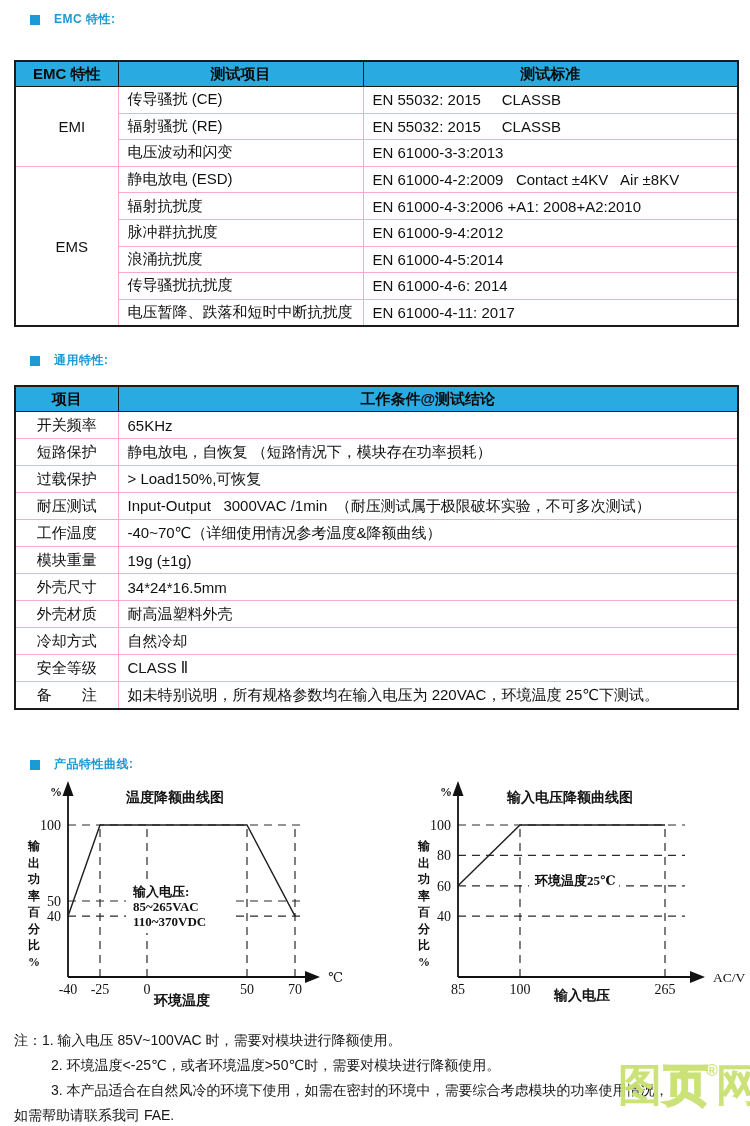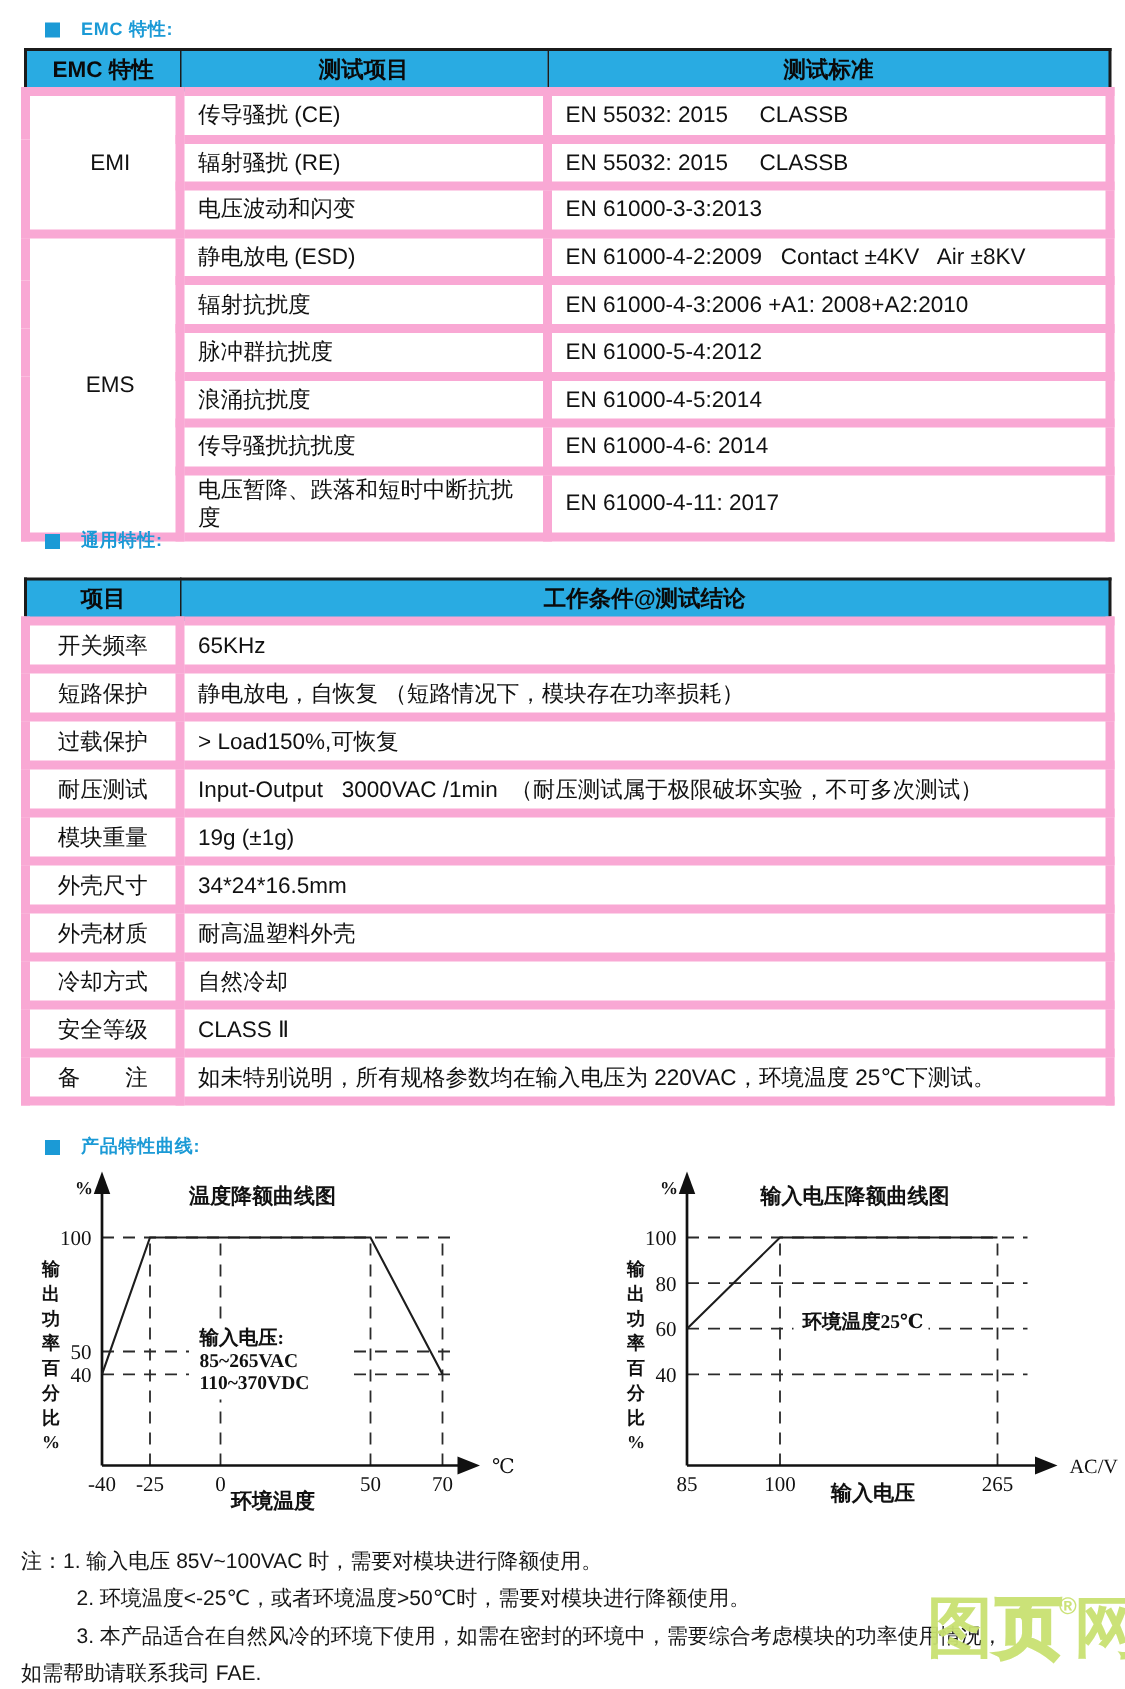--- a/index.html
+++ b/index.html
@@ -9,21 +9,21 @@
   
   .sec{position:absolute;left:30px;display:flex;align-items:center;gap:14px;}
   .bullet{width:10px;height:10px;background:#1b9ad6;display:inline-block;}
   .sec-text{color:#1b9ad6;font-size:12px;font-weight:bold;letter-spacing:0.5px;}
 
   
   table.tbl{position:absolute;left:14px;width:723px;border-collapse:collapse;table-layout:fixed;
             border:2px solid #1b1b1b;font-size:15px;}
   .tbl th{background:#29ABE2;color:#0a0a0a;font-weight:bold;border:1px solid #1b1b1b;
           height:24px;padding:0 6px;text-align:center;}
-  .tbl td{border:6px solid #f9a8d4;height:25.6px;padding:0 9px;white-space:pre-wrap;
+  .tbl td{border:1px solid #f9a8d4;height:25.6px;padding:0 9px;white-space:pre-wrap;
           overflow:hidden;}
   #table2 td{height:26px;}
   .tbl td.c1{text-align:center;padding:0 2px;}
   .tbl td.grp{text-align:center;font-weight:500;padding-left:19px;}
 
   
   svg.chart{position:absolute;top:778px;}
   .dash{stroke:#2a2a2a;stroke-width:1.2;stroke-dasharray:8 6;}
   .ax{stroke:#111;stroke-width:1.8;}
   .arrow{fill:#111;}
@@ -50,21 +50,21 @@
 </head>
 <body>
 
 <div id="page">
 
   <div class="sec" style="top:11px">
     <span class="bullet"></span>
     <span class="sec-text">EMC 特性:</span>
   </div>
 
-  <table class="tbl" id="table1" style="top:32px">
+  <table class="tbl" id="table1" style="top:60px">
     <colgroup>
         <col style="width:103px">
         <col style="width:245px">
         <col style="width:375px">
       </colgroup>
     <thead>
       <tr>
         <th>EMC 特性</th>
         <th>测试项目</th>
         <th>测试标准</th>
@@ -88,21 +88,21 @@
         <td class="grp" rowspan="6">EMS</td>
         <td>静电放电 (ESD)</td>
         <td>EN 61000-4-2:2009   Contact ±4KV   Air ±8KV</td>
       </tr>
       <tr>
         <td>辐射抗扰度</td>
         <td>EN 61000-4-3:2006 +A1: 2008+A2:2010</td>
       </tr>
       <tr>
         <td>脉冲群抗扰度</td>
-        <td>EN 61000-5-4:2012</td>
+        <td>EN 61000-9-4:2012</td>
       </tr>
       <tr>
         <td>浪涌抗扰度</td>
         <td>EN 61000-4-5:2014</td>
       </tr>
       <tr>
         <td>传导骚扰抗扰度</td>
         <td>EN 61000-4-6: 2014</td>
       </tr>
       <tr>
@@ -137,20 +137,24 @@
           <td class="c1">短路保护</td>
           <td>静电放电，自恢复 （短路情况下，模块存在功率损耗）</td>
         </tr>
       <tr>
           <td class="c1">过载保护</td>
           <td>&gt; Load150%,可恢复</td>
         </tr>
       <tr>
           <td class="c1">耐压测试</td>
           <td>Input-Output   3000VAC /1min  （耐压测试属于极限破坏实验，不可多次测试）</td>
+        </tr>
+      <tr>
+          <td class="c1">工作温度</td>
+          <td>-40~70℃（详细使用情况参考温度&amp;降额曲线）</td>
         </tr>
       <tr>
           <td class="c1">模块重量</td>
           <td>19g (±1g)</td>
         </tr>
       <tr>
           <td class="c1">外壳尺寸</td>
           <td>34*24*16.5mm</td>
         </tr>
       <tr>

